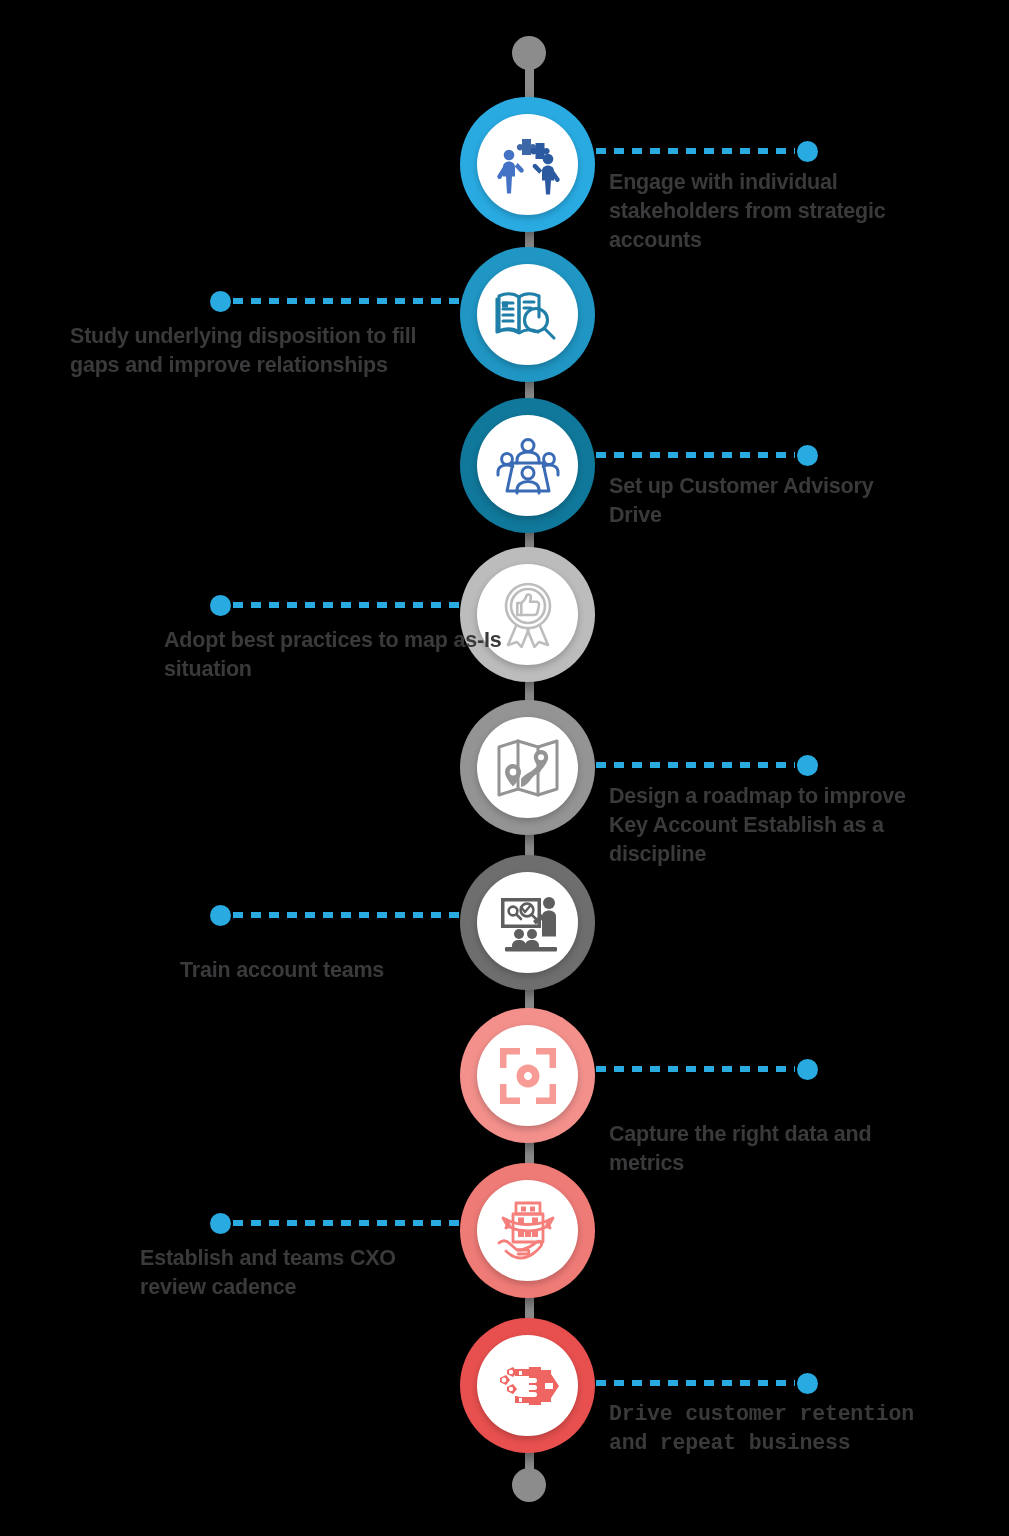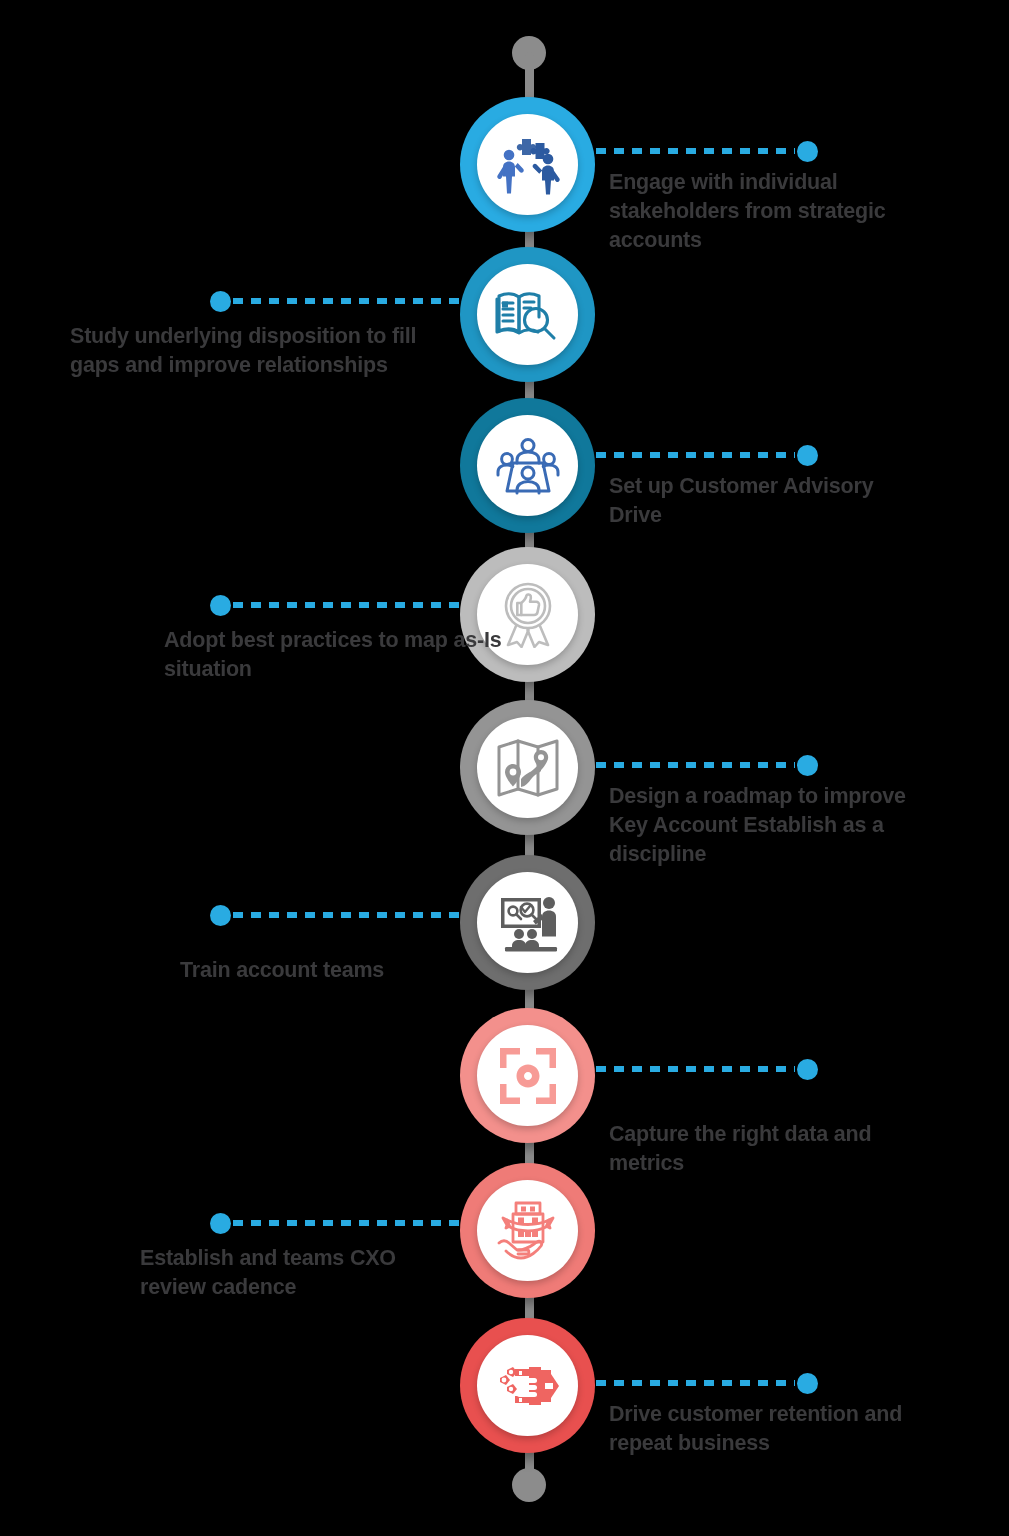--- a/index.html
+++ b/index.html
@@ -321,15 +321,15 @@
           <circle cx="16" cy="14" r="2.2" fill="#ffffff"></circle>
           <circle cx="16" cy="31" r="2.2" fill="#ffffff"></circle>
         </g>
       </svg>
     </div>
   </div>
   <div class="conn right" style="left:596px;top:1380px;width:222px;">
     <div class="dashes"></div>
     <div class="enddot"></div>
   </div>
-  <div class="label right" style="left:609px;top:1400px;width:330px;">Drive customer retention and repeat business</div>
+  <div class="label right" style="left:609px;top:1400px;width:330px;font-family:Liberation Mono, monospace;">Drive customer retention and repeat business</div>
 
 </div>
 
 </body></html>

